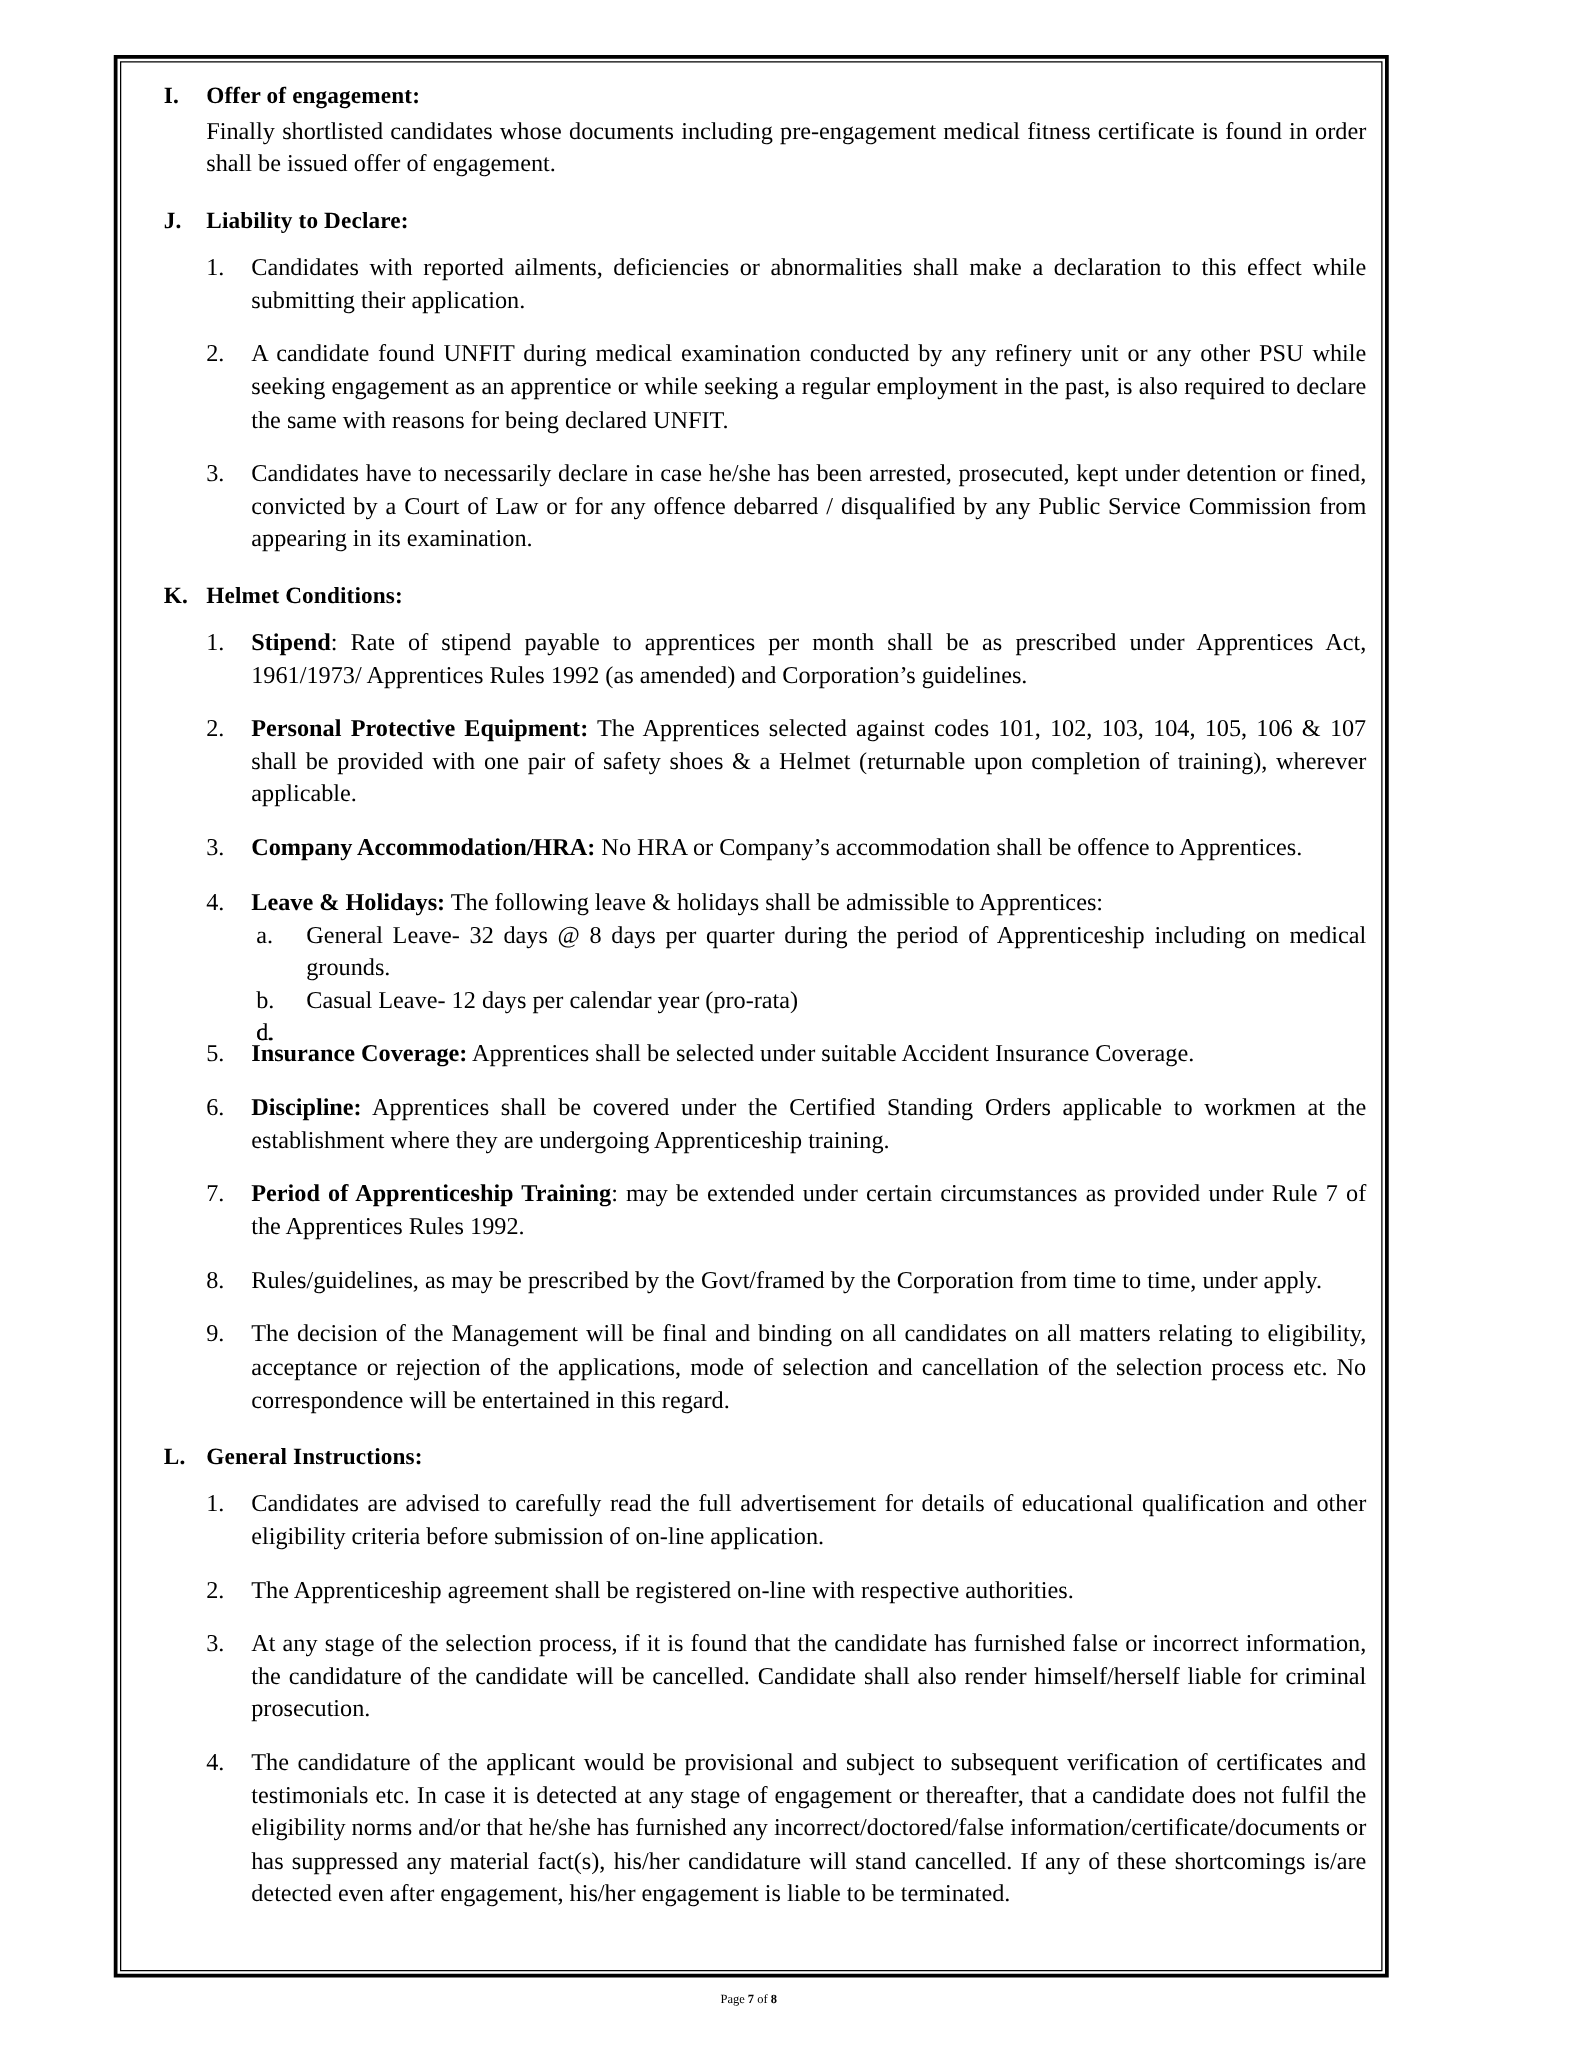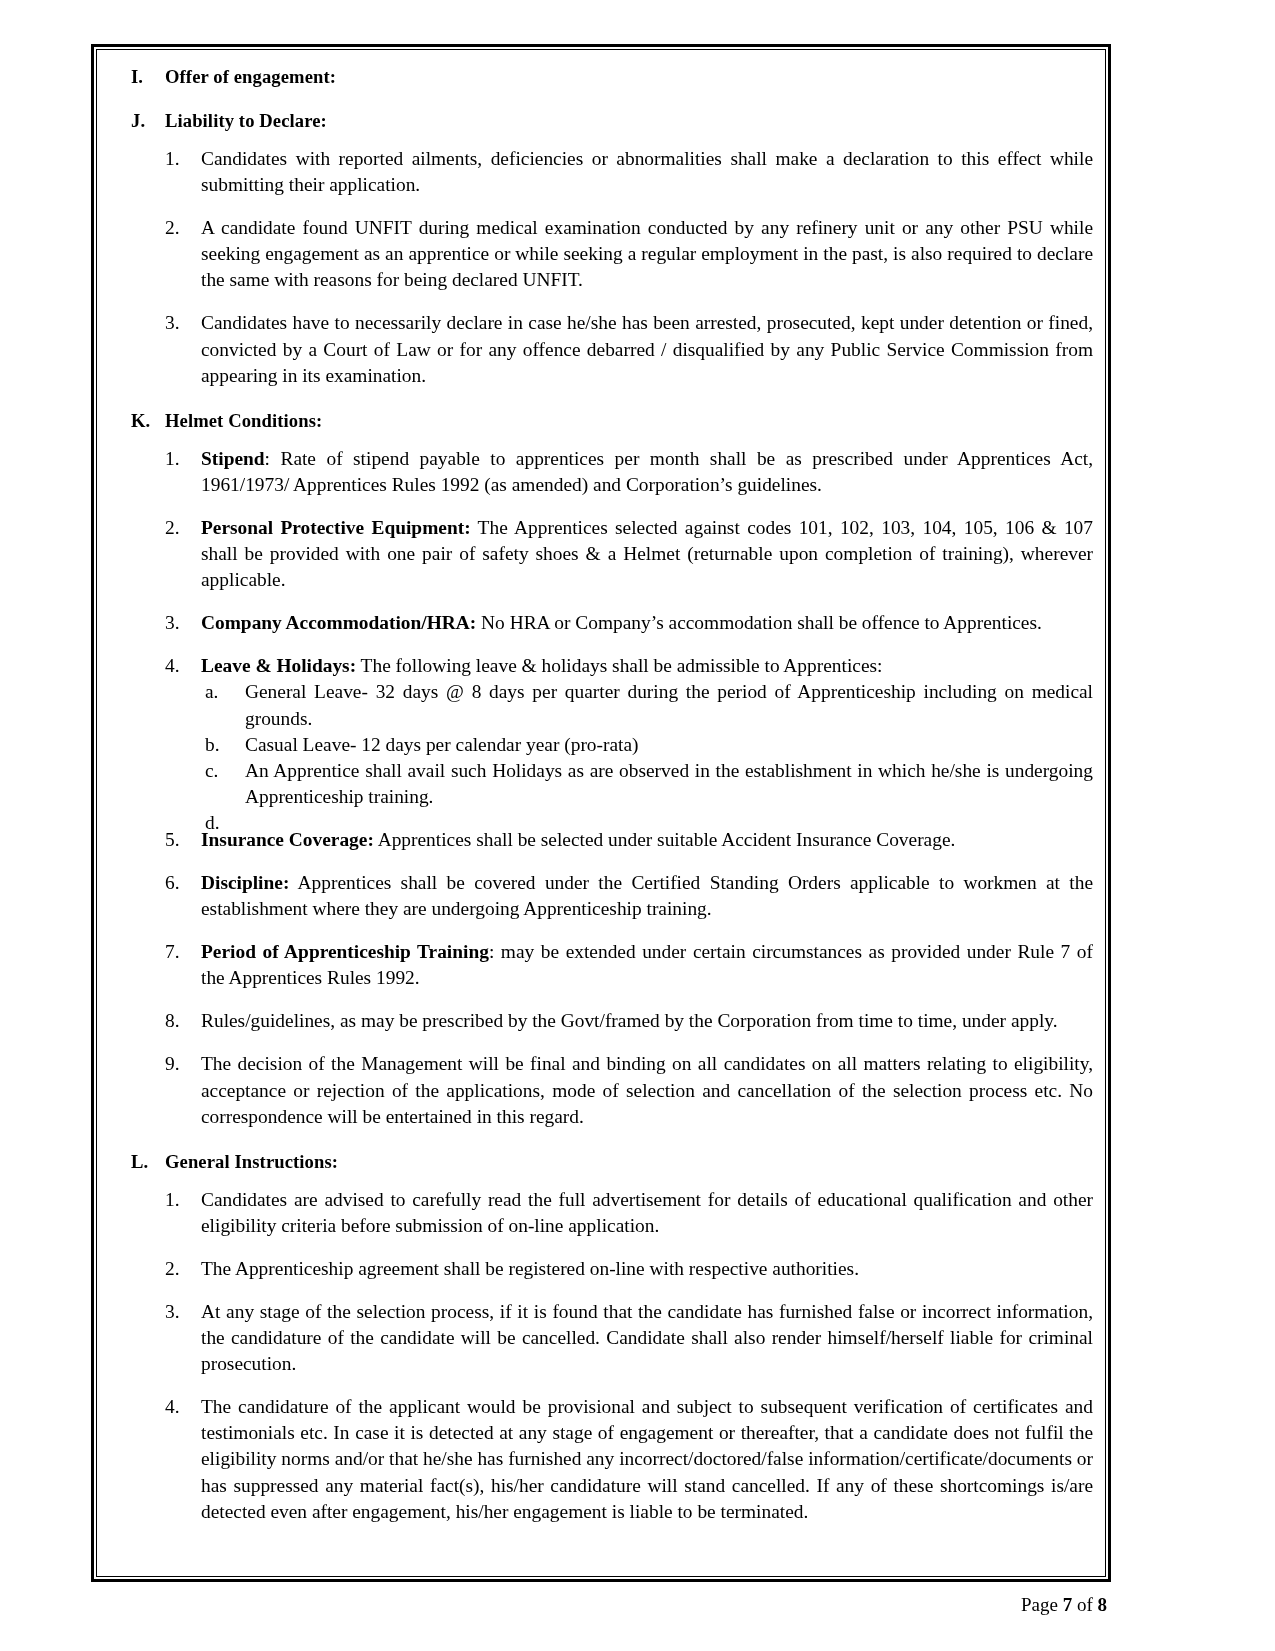--- a/index.html
+++ b/index.html
@@ -104,41 +104,42 @@
     position: absolute;
     left: 4px;
     top: 0;
   }
 
   .footer {
     position: absolute;
     left: 91px;
     top: 1594px;
     width: 1020px;
-    text-align: right;
-    font-size: 19px;
+    text-align: center;
+    font-size: 10px;
     font-family: "Liberation Serif", "DejaVu Serif", serif;
     padding-right: 4px;
     box-sizing: border-box;
   }
   .footer b { font-weight: bold; }
 </style>
 </head>
 <body>
 
 <div class="page">
 
   <div class="page-frame">
     <div class="page-frame-inner">
       <div class="content">
 
         <div class="section-head">
           <span class="marker">I.</span>
           <span>Offer of engagement:</span>
         </div>
+        <p class="para">Finally shortlisted candidates whose documents including pre-engagement medical fitness certificate is found in order shall be issued offer of engagement.</p>
 
         <div class="section-head section-spacer-top">
           <span class="marker">J.</span>
           <span>Liability to Declare:</span>
         </div>
         <div class="num-list" style="margin-top:13px;">
           <div class="num-item">
             <span class="marker">1.</span>
             <span>Candidates with reported ailments, deficiencies or abnormalities shall make a declaration to this effect while submitting their application.</span>
           </div>
@@ -180,21 +181,20 @@
               <div class="sub-item">
                 <span class="marker">a.</span>
                 <span>General Leave- 32 days @ 8 days per quarter during the period of Apprenticeship including on medical grounds.</span>
               </div>
               <div class="sub-item">
                 <span class="marker">b.</span>
                 <span>Casual Leave- 12 days per calendar year (pro-rata)</span>
               </div>
               <div class="sub-item">
                 <span class="marker">c.</span>
-                <span>An Apprentice shall avail such Holidays as are observed in the establishment in which he/she is undergoing Apprenticeship training.</span>
               </div>
               <div class="sub-item">
                 <span class="marker">d.</span>
               </div>
             </div>
           </div>
 
           <div class="num-item" style="margin-top:17px;">
             <span class="marker">5.</span>
             <span class="lead">Insurance Coverage:</span><span> Apprentices shall be selected under suitable Accident Insurance Coverage.</span>

